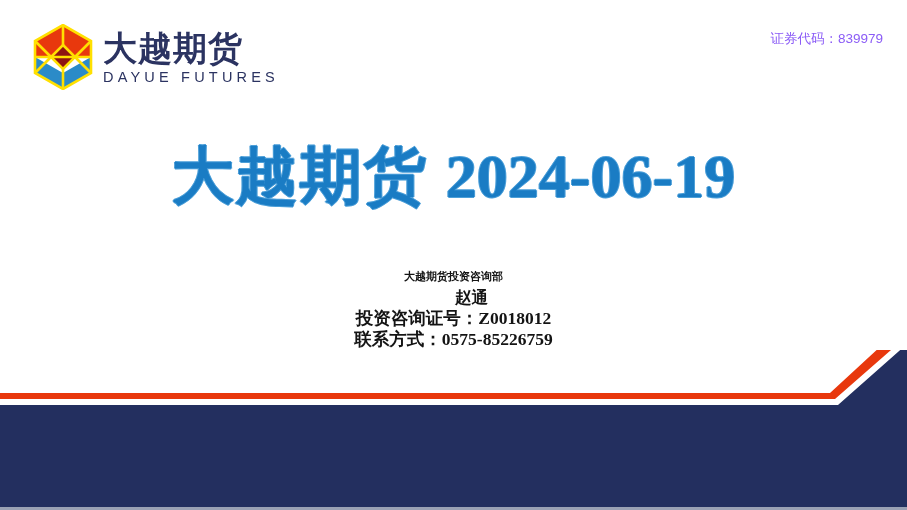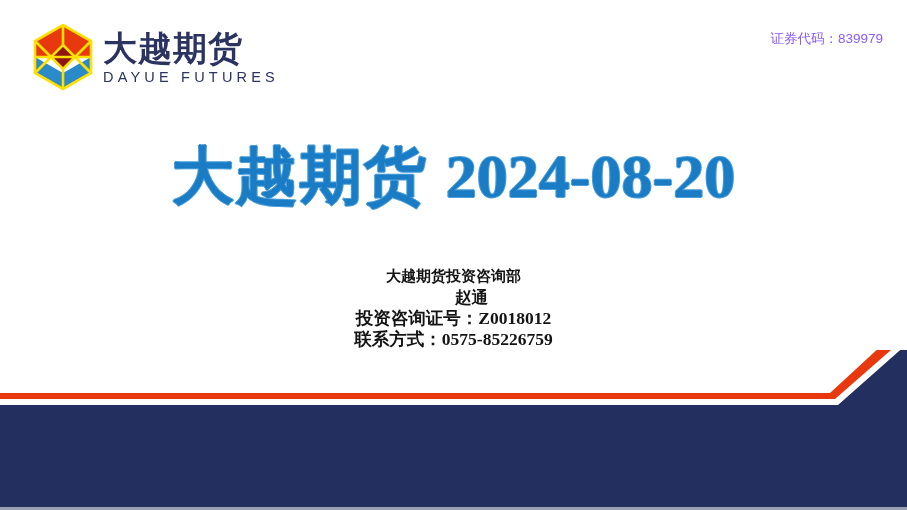--- a/index.html
+++ b/index.html
@@ -126,21 +126,21 @@
 
   .contact-line {
     font-family: "Liberation Serif", "DejaVu Serif", serif;
     font-weight: 700;
     font-size: 17px;
     line-height: 21px;
     color: #141414;
     white-space: nowrap;
   }
 
-  .contact-line.dept { font-size: 15px; }
+  .contact-line.dept { font-size: 11px; }
   .contact-line.name { font-size: 16.5px; padding-left: 36px; }
   .contact-line.cert { font-size: 17.5px; }
   .contact-line.phone { font-size: 17.5px; }
 
   
   .footer {
     position: absolute;
     left: 0;
     bottom: 0;
     width: 907px;
@@ -202,21 +202,21 @@
       <div class="brand-words">
         <div class="brand-cn">大越期货</div>
         <div class="brand-en">DAYUE FUTURES</div>
       </div>
     </div>
 
     <div class="security-code">证券代码：839979</div>
   </div>
 
   <div class="title-block">
-    <span class="doc-title"><span>大越期货</span><span class="date-part">2024-08-20</span></span>
+    <span class="doc-title"><span>大越期货</span><span class="date-part">2024-06-19</span></span>
   </div>
 
   <div class="contact-block">
     <div class="contact-line dept">大越期货投资咨询部</div>
     <div class="contact-line name">赵通</div>
     <div class="contact-line cert">投资咨询证号：Z0018012</div>
     <div class="contact-line phone">联系方式：0575-85226759</div>
   </div>
 
   <div class="footer">

